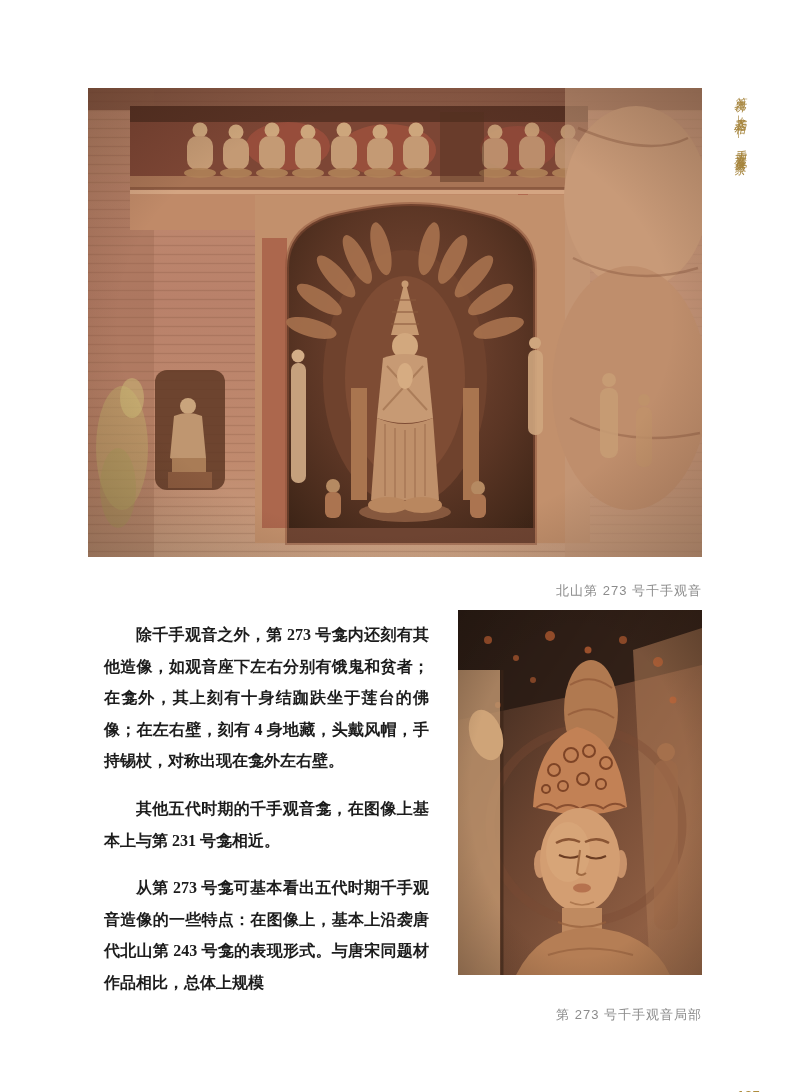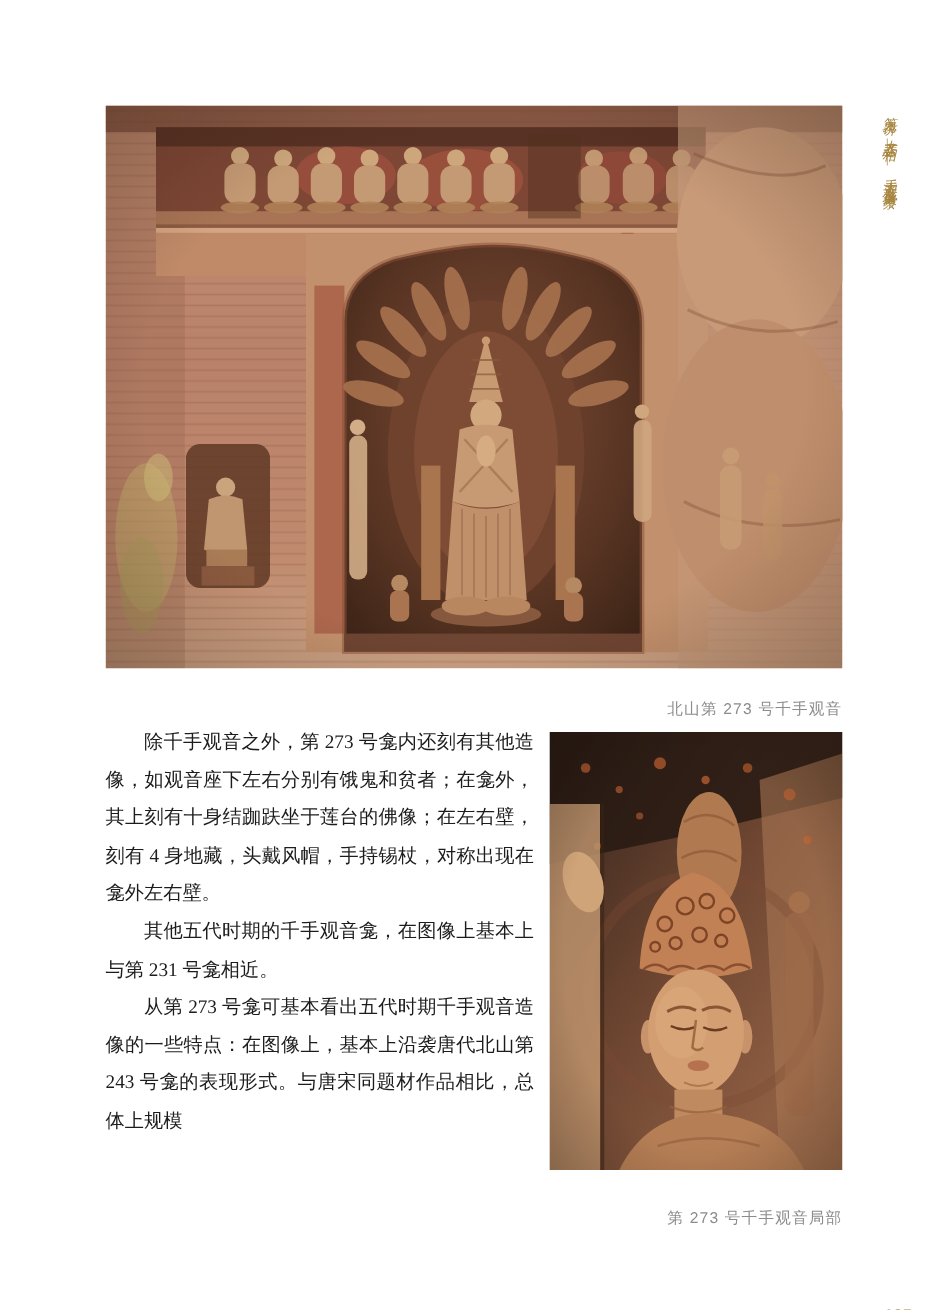--- a/index.html
+++ b/index.html
@@ -17,21 +17,21 @@
     letter-spacing:1px; line-height:18px;
     font-family:"Liberation Sans","DejaVu Sans",sans-serif;
     margin-top:17px;
   }
   .main-caption   { left:88px;  top:565px; width:614px; }
   .detail-caption { left:458px; top:989px; width:244px;text-align:right; }
   .body-text {
     position:absolute; left:88px; top:603px; width:357px;
     font-size:16px; line-height:31.6px; color:#1c1c1c; text-align:justify;
   }
-  .body-text p { margin:0; text-indent:2em; }
+  .body-text p { margin:16px; text-indent:2em;font-weight:bold; }
   .side-title {
     position:absolute; left:730px; top:88px; height:340px;
     writing-mode:vertical-rl; font-size:11.5px; letter-spacing:2px;
     color:#a6853e; font-style:italic; line-height:20px;
   }
   .page-number {
     position:absolute; left:720px; top:1088px; width:40px; text-align:right;
     font-size:14px; font-weight:bold; color:#ae8c3e;
     font-family:"Liberation Sans","DejaVu Sans",sans-serif;
   }

